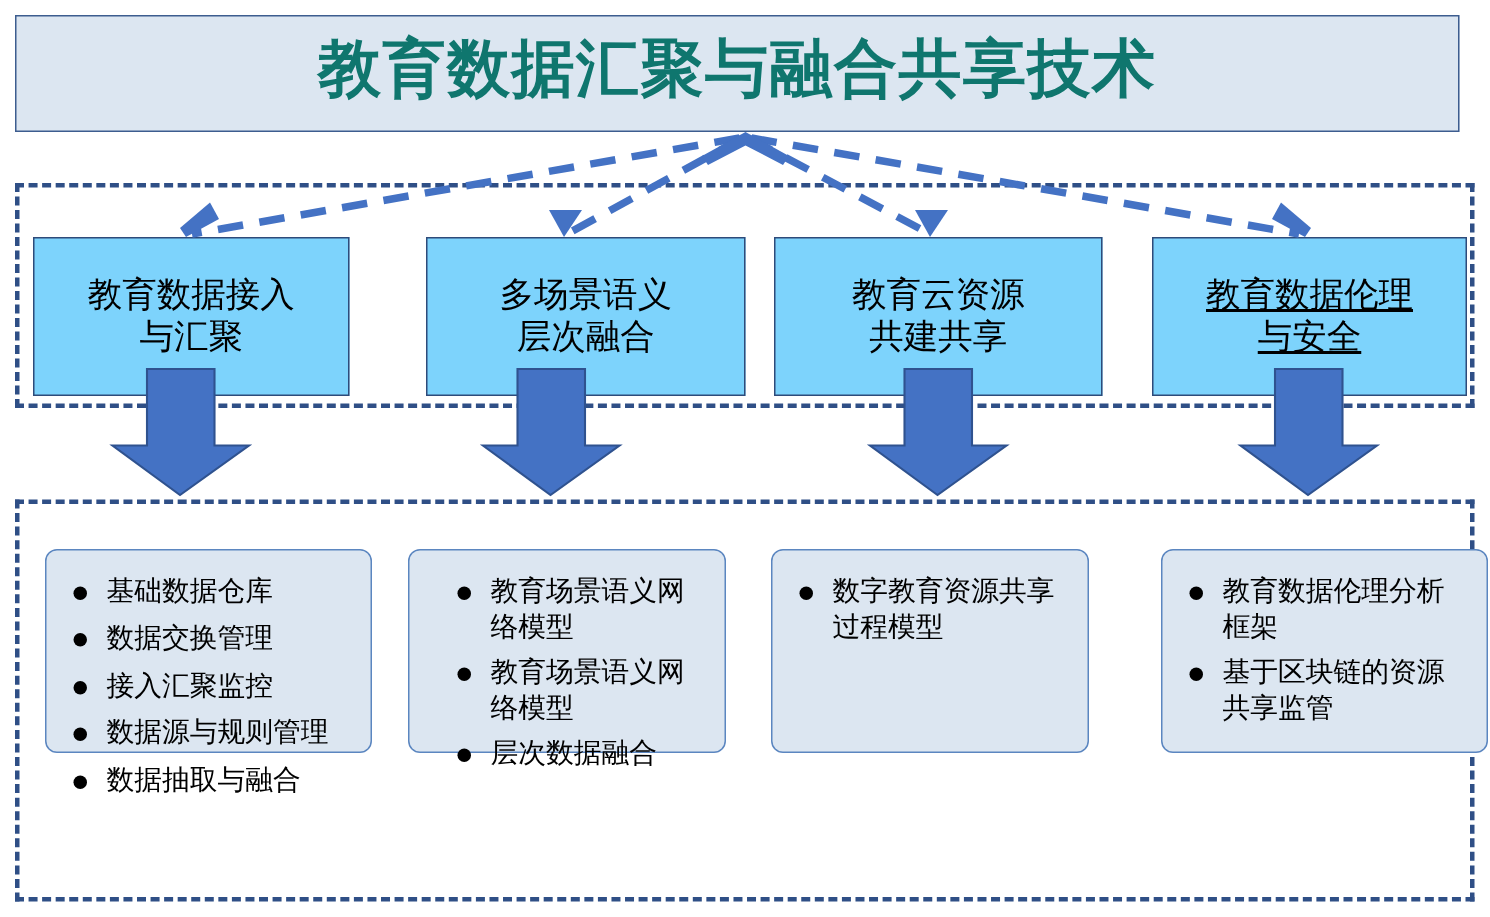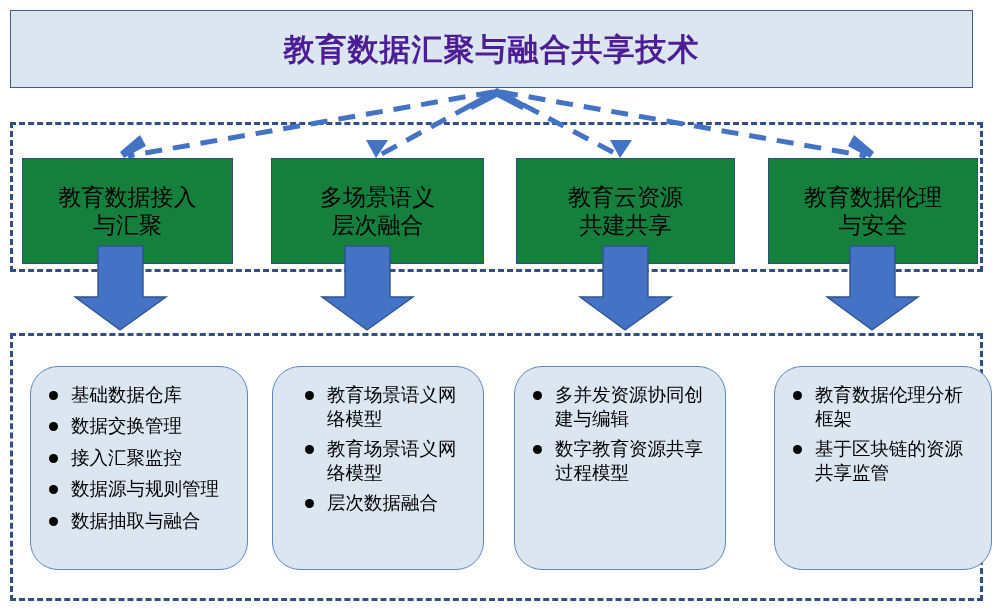--- a/index.html
+++ b/index.html
@@ -30,26 +30,27 @@
     width: 963px;
     height: 78px;
     background: #dce6f1;
     border: 1.6px solid #3d5d8f;
     box-sizing: border-box;
     display: flex;
     align-items: center;
     justify-content: center;
   }
   .title-text {
-    font-size: 31px;
+    font-size: 42px;
     font-weight: 700;
-    color: #4c1d95;
+    color: #0f766e;
     letter-spacing: 1px;
     line-height: 1.1;
     white-space: nowrap;
+    font-family: Liberation Mono, monospace;
   }
 
   
   .dashed-group {
     position: absolute;
     box-sizing: border-box;
     border: 3px dashed #2f4f86;
     background: transparent;
   }
   #group-layer-1 {
@@ -63,47 +64,47 @@
     top: 333px;
     width: 973px;
     height: 268px;
   }
 
   
   .pillar {
     position: absolute;
     top: 158px;
     height: 106px;
-    background: #15803d;
+    background: #7dd3fc;
     border: 1.6px solid #2e4b7a;
     box-sizing: border-box;
     display: flex;
     align-items: center;
     justify-content: center;
     text-align: center;
   }
   .pillar-label {
     font-size: 23px;
     color: #000000;
     line-height: 1.22;
     white-space: pre-line;
   }
   #pillar-0 { left: 22px;  width: 211px; }
-  #pillar-1 { left: 271px; width: 213px; }
+  #pillar-1 { left: 284px; width: 213px; }
   #pillar-2 { left: 516px; width: 219px; }
-  #pillar-3 { left: 768px; width: 210px; }
+  #pillar-3 { left: 768px; width: 210px; text-decoration: underline; }
 
   
   .detail-card {
     position: absolute;
     top: 366px;
-    height: 204px;
+    height: 136px;
     background: #dce6f1;
     border: 1.6px solid #5b86c0;
-    border-radius: 28px;
+    border-radius: 8px;
     box-sizing: border-box;
     padding: 16px 10px 10px 14px;
   }
   #card-0 { left: 30px;  width: 218px; }
   #card-1 { left: 272px; width: 212px; padding-left: 28px; }
   #card-2 { left: 514px; width: 212px; }
   #card-3 { left: 774px; width: 218px; }
 
   .bullet-list {
     list-style: none;
@@ -216,24 +217,20 @@
         <span class="bullet-dot"></span>
         <span class="bullet-text">层次数据融合</span>
       </li>
     </ul>
   </div>
 
   <div id="card-2" class="detail-card">
     <ul class="bullet-list">
       <li class="bullet-item">
         <span class="bullet-dot"></span>
-        <span class="bullet-text">多并发资源协同创建与编辑</span>
-      </li>
-      <li class="bullet-item">
-        <span class="bullet-dot"></span>
         <span class="bullet-text">数字教育资源共享过程模型</span>
       </li>
     </ul>
   </div>
 
   <div id="card-3" class="detail-card">
     <ul class="bullet-list">
       <li class="bullet-item">
         <span class="bullet-dot"></span>
         <span class="bullet-text">教育数据伦理分析框架</span>

